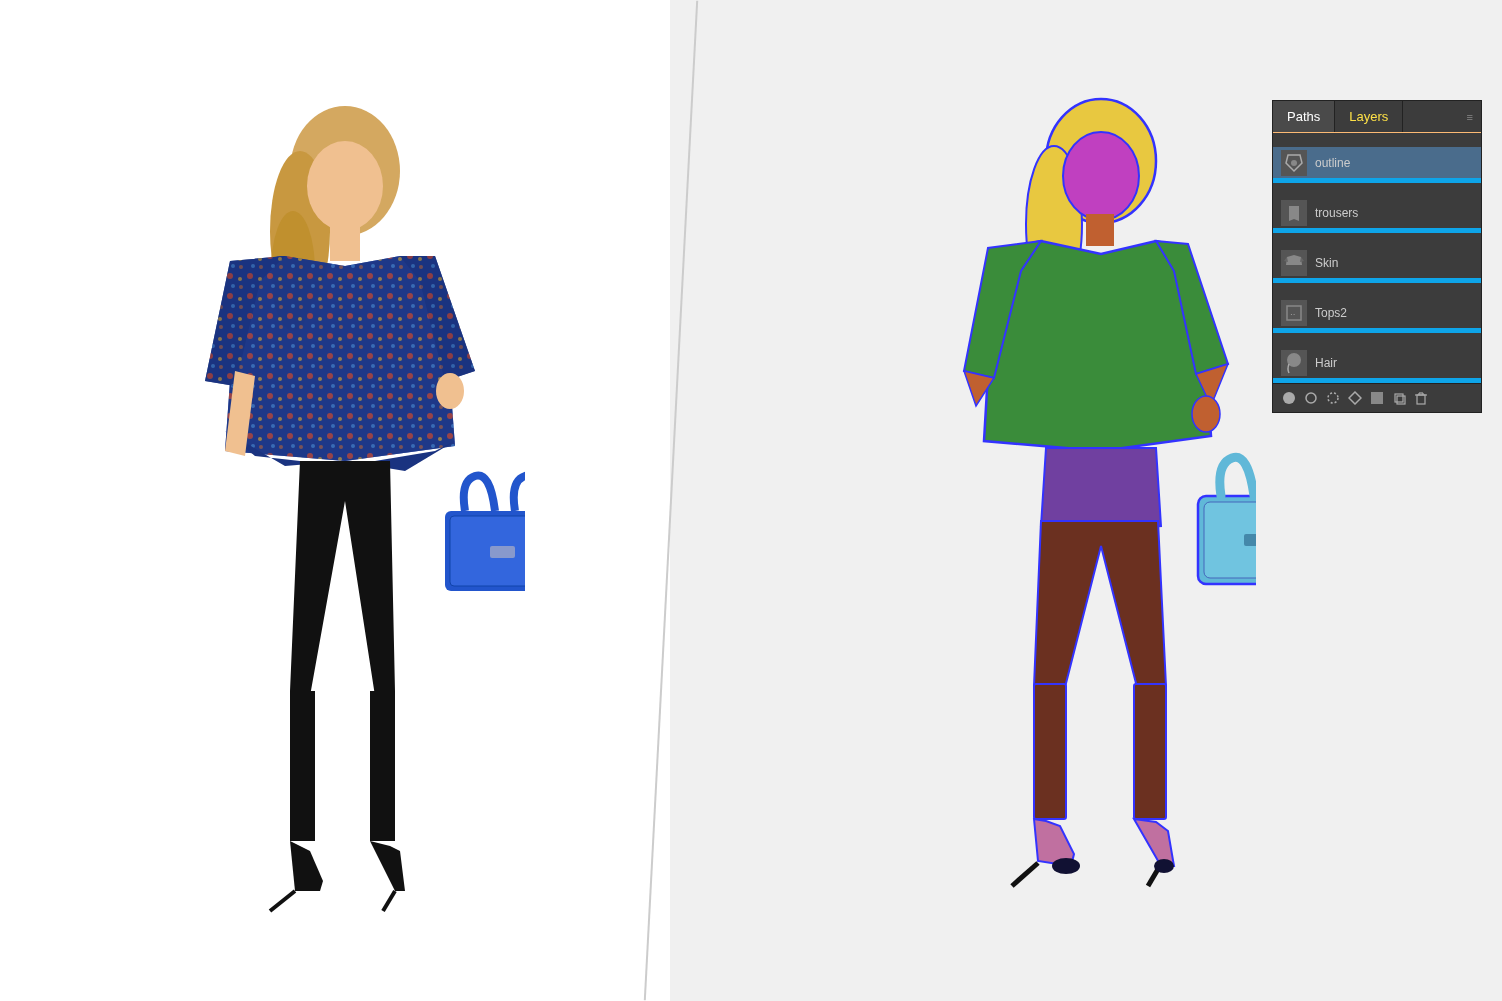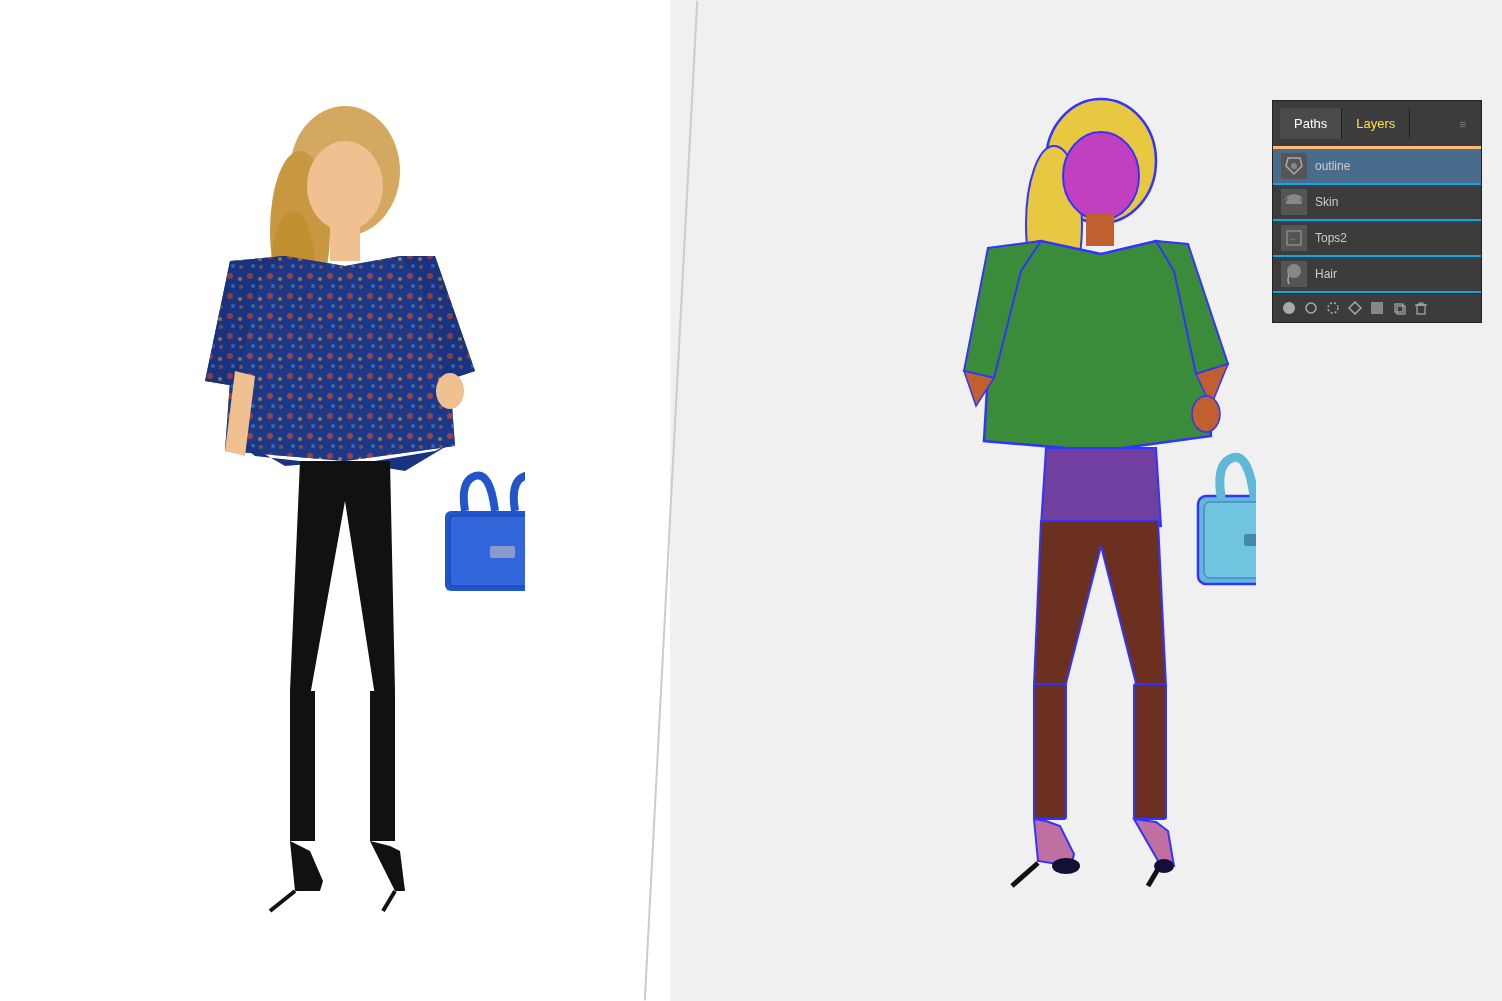--- a/index.html
+++ b/index.html
@@ -59,22 +59,22 @@
       width: 210px;
       background: #3c3c3c;
       border: 1px solid #222;
       z-index: 20;
     }
 
     .ps-panel-header {
       display: flex;
       align-items: center;
       background: #3c3c3c;
-      padding: 7px;
-      border-bottom: 3px solid #fdba74;
+      padding: 0;
+      border-bottom: 1px solid #fdba74;
     }
 
     .ps-tab {
       padding: 8px 14px;
       font-size: 13px;
       color: #fde047;
       cursor: pointer;
       border-right: 1px solid #222;
     }
 
@@ -89,21 +89,22 @@
       padding: 4px 8px;
       font-size: 11px;
     }
 
     .ps-layer-item {
       display: flex;
       align-items: center;
       padding: 2px 8px;
       height: 36px;
       cursor: pointer;
-      border-bottom: 2px solid #0ea5e9;
+      border-bottom: 5px solid #0ea5e9;
+      margin-top: 14px;
     }
 
     .ps-layer-item.selected {
       background: #4a6c8c;
     }
 
     .ps-layer-thumb {
       width: 26px;
       height: 26px;
       background: #555;
@@ -272,20 +273,28 @@
     <div class="ps-layer-thumb">
       <svg width="24" height="24" viewBox="0 0 24 24">
         <path d="M6,4 L18,4 L20,12 L12,20 L4,12 Z" fill="none" stroke="#aaa" stroke-width="1.5"></path>
         <circle cx="12" cy="12" r="3" fill="#888"></circle>
       </svg>
     </div>
     <span class="ps-layer-name">outline</span>
   </div>
 
 
+  <div class="ps-layer-item">
+    <div class="ps-layer-thumb">
+      <svg width="24" height="24" viewBox="0 0 24 24">
+        <path d="M7,5 L17,5 L17,20 L12,18 L7,20 Z" fill="#888"></path>
+      </svg>
+    </div>
+    <span class="ps-layer-name">trousers</span>
+  </div>
 
 
   <div class="ps-layer-item">
     <div class="ps-layer-thumb">
       <svg width="24" height="24" viewBox="0 0 24 24">
         <path d="M5,6 L12,4 L19,6 L20,14 L4,14 Z" fill="#888"></path>
         <path d="M5,6 L2,10 L6,11 Z" fill="#666"></path>
         <path d="M19,6 L22,10 L18,11 Z" fill="#666"></path>
       </svg>
     </div>

